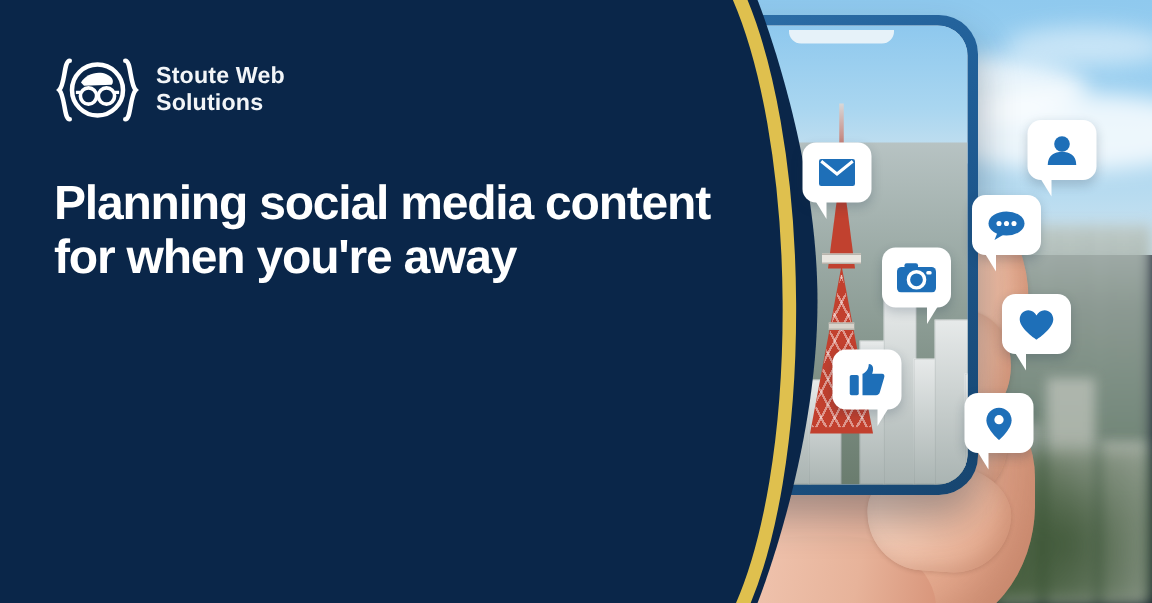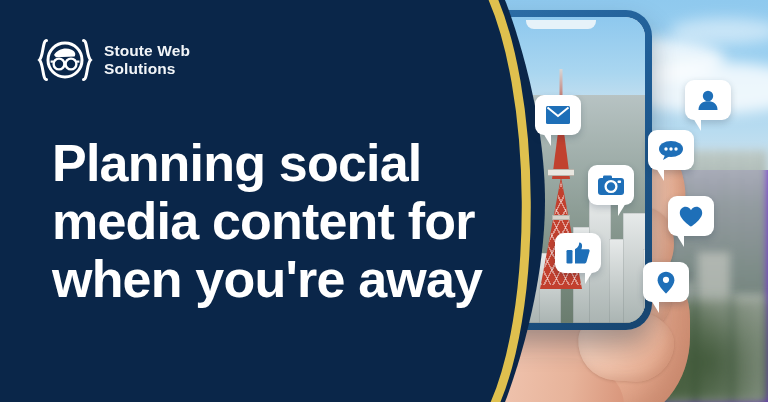--- a/index.html
+++ b/index.html
@@ -9,21 +9,21 @@
     background: #ffffff;
   }
   * { box-sizing: border-box; }
 
   .banner {
     position: relative;
     width: 768px;
     height: 402px;
     overflow: hidden;
     font-family: "Liberation Sans", sans-serif;
-    background: #6d28d9;
+    background: #0f172a;
     padding-left: 12px;
   }
 
   
   .photo {
     position: absolute;
     inset: 0 0 0 0;
     left: 370px;
     width: 398px;
     height: 402px;
@@ -228,23 +228,23 @@
     font-weight: 700;
     line-height: 1.18;
     letter-spacing: .1px;
     white-space: pre-line;
   }
 
   .headline {
     position: absolute;
     left: 36px; top: 118px;
     width: 470px;
-    margin: 16px;
+    margin: 0;
     color: #ffffff;
-    font-size: 52px;
+    font-size: 32px;
     font-weight: 700;
     line-height: 1.12;
     letter-spacing: -0.8px;
   }
 
   .url {
     position: absolute;
     left: 36px; top: 342px;
     color: #d6dde6;
     font-size: 12.5px;

